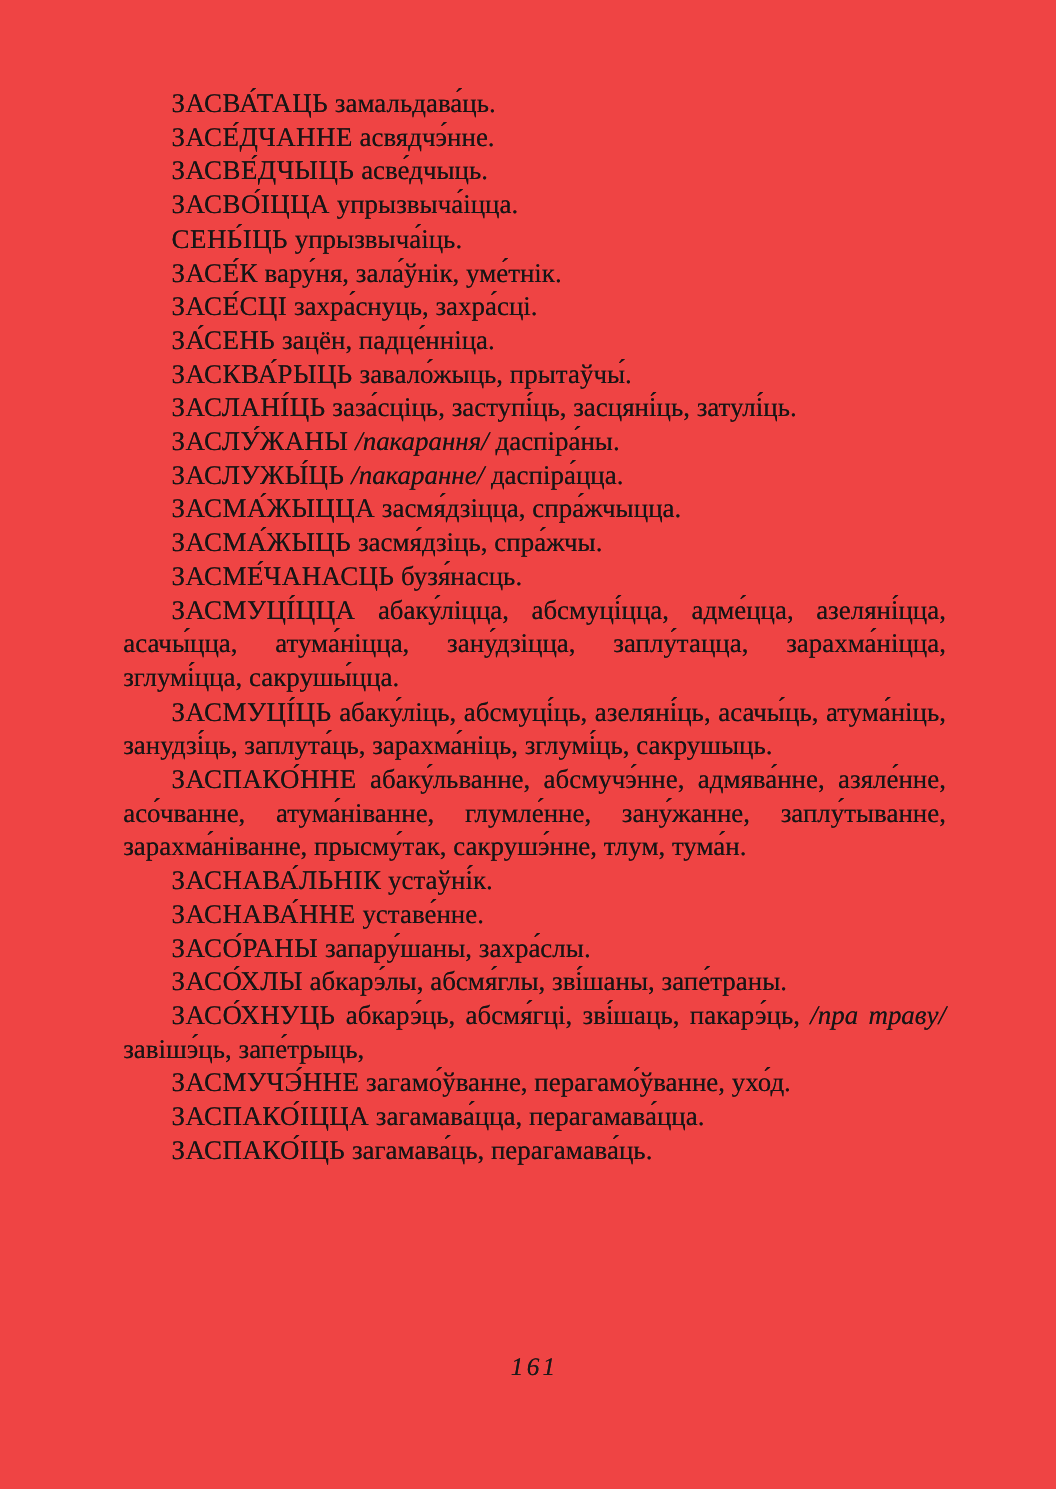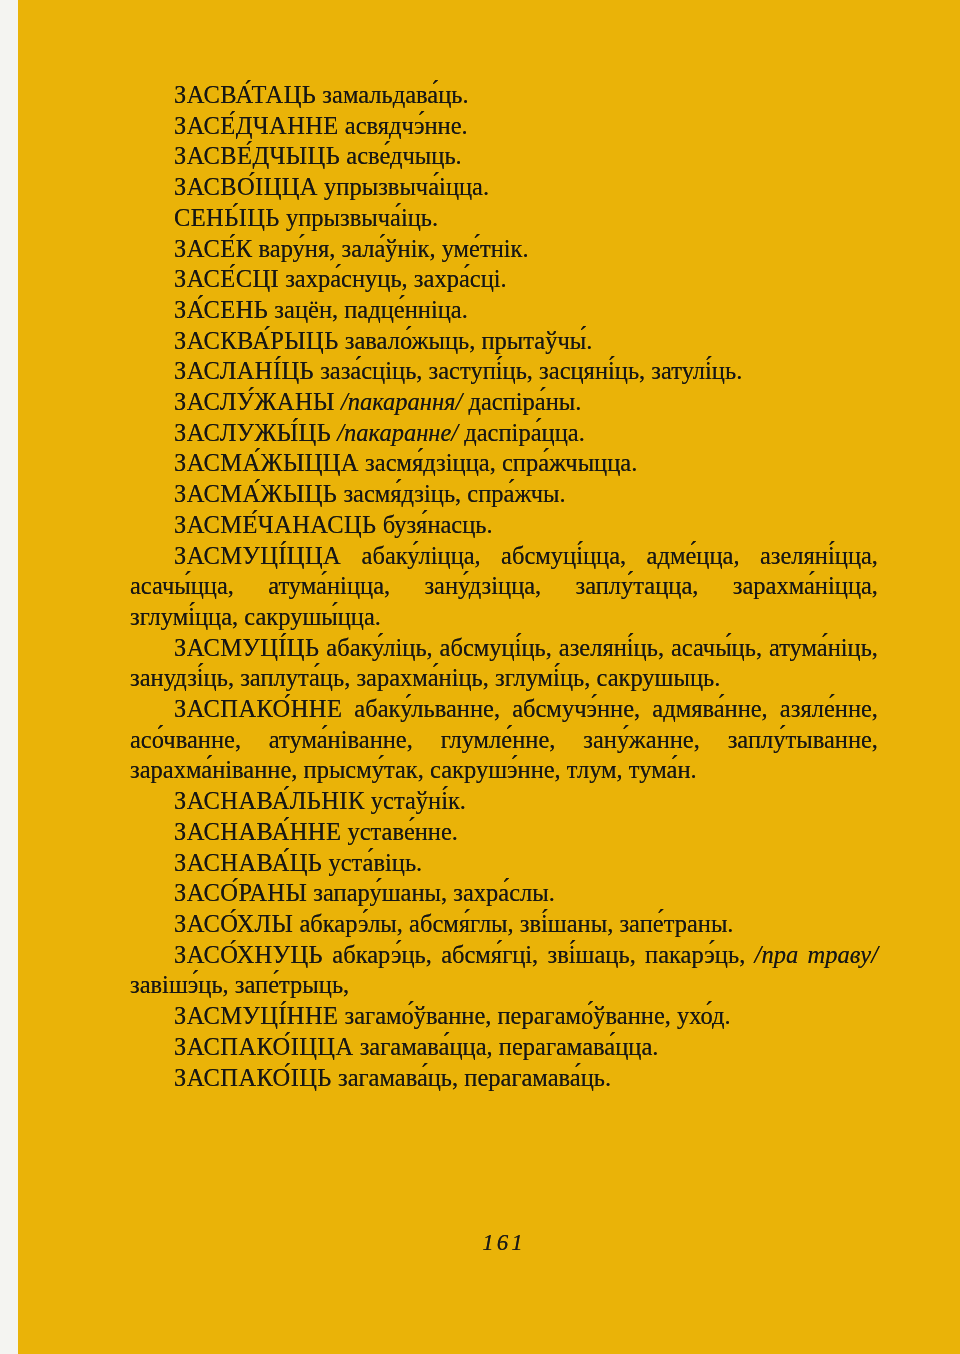--- a/index.html
+++ b/index.html
@@ -10,23 +10,22 @@
     width: 960px;
     height: 1354px;
     position: relative;
     background: #f4f4f1;
     overflow: hidden;
     font-family: "Liberation Serif", serif;
   }
   .page {
     position: absolute;
     inset: 0;
-    background: #eab308;
+    background: #ef4444;
     color: #161616;
-    margin-left: 18px;
   }
   .text-block {
     position: absolute;
     left: 112px;
     top: 80px;
     width: 748px;
     font-size: 24.5px;
     line-height: 30.7px;
     text-align: justify;
     text-shadow: 0 0 0.5px rgba(0,0,0,0.65);
@@ -73,22 +72,21 @@
       <p class="entry"><span class="headword">ЗАСЛУ́ЖАНЫ</span><span class="seg-plain"> </span><span class="seg-italic">/пакарання/</span><span class="seg-plain"> даспіра́ны.</span></p>
       <p class="entry"><span class="headword">ЗАСЛУЖЫ́ЦЬ</span><span class="seg-plain"> </span><span class="seg-italic">/пакаранне/</span><span class="seg-plain"> даспіра́цца.</span></p>
       <p class="entry"><span class="headword">ЗАСМА́ЖЫЦЦА</span><span class="seg-plain"> засмя́дзіцца, спра́жчыцца.</span></p>
       <p class="entry"><span class="headword">ЗАСМА́ЖЫЦЬ</span><span class="seg-plain"> засмя́дзіць, спра́жчы.</span></p>
       <p class="entry"><span class="headword">ЗАСМЕ́ЧАНАСЦЬ</span><span class="seg-plain"> бузя́насць.</span></p>
       <p class="entry"><span class="headword">ЗАСМУЦІ́ЦЦА</span><span class="seg-plain"> абаку́ліцца, абсмуці́цца, адме́цца, азеляні́цца, асачы́цца, атума́ніцца, зану́дзіцца, заплу́тацца, зарахма́ніцца, зглумі́цца, сакрушы́цца.</span></p>
       <p class="entry"><span class="headword">ЗАСМУЦІ́ЦЬ</span><span class="seg-plain"> абаку́ліць, абсмуці́ць, азеляні́ць, асачы́ць, атума́ніць, занудзі́ць, заплута́ць, зарахма́ніць, зглумі́ць, сакрушыць.</span></p>
       <p class="entry"><span class="headword">ЗАСПАКО́ННЕ</span><span class="seg-plain"> абаку́льванне, абсмучэ́нне, адмява́нне, азяле́нне, асо́чванне, атума́ніванне, глумле́нне, зану́жанне, заплу́тыванне, зарахма́ніванне, прысму́так, сакрушэ́нне, тлум, тума́н.</span></p>
       <p class="entry"><span class="headword">ЗАСНАВА́ЛЬНІК</span><span class="seg-plain"> устаўні́к.</span></p>
       <p class="entry"><span class="headword">ЗАСНАВА́ННЕ</span><span class="seg-plain"> уставе́нне.</span></p>
-      <p class="entry"><span class="headword">ЗАСНАВА́ЦЬ</span><span class="seg-plain"> уста́віць.</span></p>
       <p class="entry"><span class="headword">ЗАСО́РАНЫ</span><span class="seg-plain"> запару́шаны, захра́слы.</span></p>
       <p class="entry"><span class="headword">ЗАСО́ХЛЫ</span><span class="seg-plain"> абкарэ́лы, абсмя́глы, зві́шаны, запе́траны.</span></p>
       <p class="entry"><span class="headword">ЗАСО́ХНУЦЬ</span><span class="seg-plain"> абкарэ́ць, абсмя́гці, зві́шаць, пакарэ́ць, </span><span class="seg-italic">/пра траву/</span><span class="seg-plain"> завішэ́ць, запе́трыць,</span></p>
-      <p class="entry"><span class="headword">ЗАСМУЦІ́ННЕ</span><span class="seg-plain"> загамо́ўванне, перагамо́ўванне, ухо́д.</span></p>
+      <p class="entry"><span class="headword">ЗАСМУЧЭ́ННЕ</span><span class="seg-plain"> загамо́ўванне, перагамо́ўванне, ухо́д.</span></p>
       <p class="entry"><span class="headword">ЗАСПАКО́ІЦЦА</span><span class="seg-plain"> загамава́цца, перагамава́цца.</span></p>
       <p class="entry"><span class="headword">ЗАСПАКО́ІЦЬ</span><span class="seg-plain"> загамава́ць, перагамава́ць.</span></p>
     </div>
   <div class="page-number">161</div>
 </div>
 
 </body></html>

